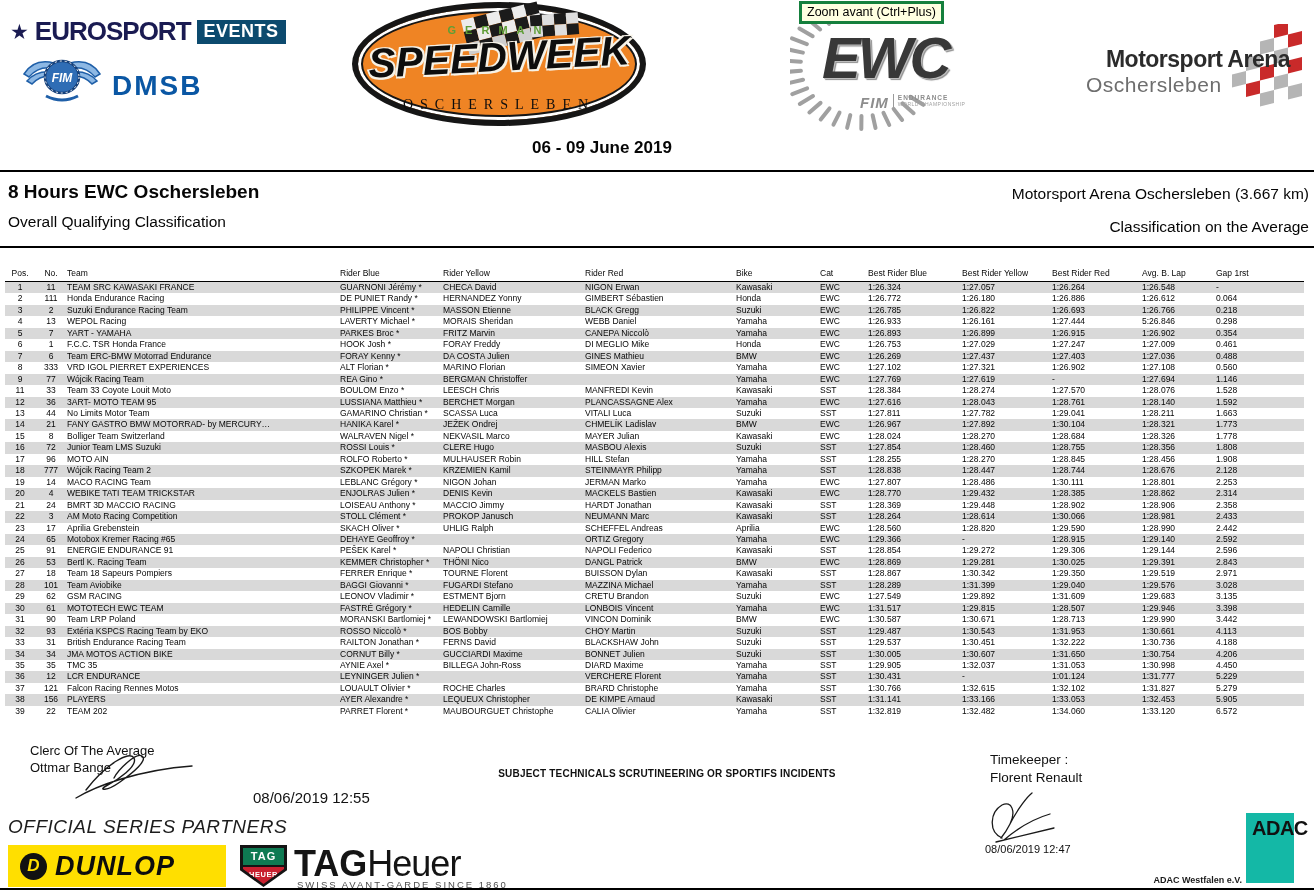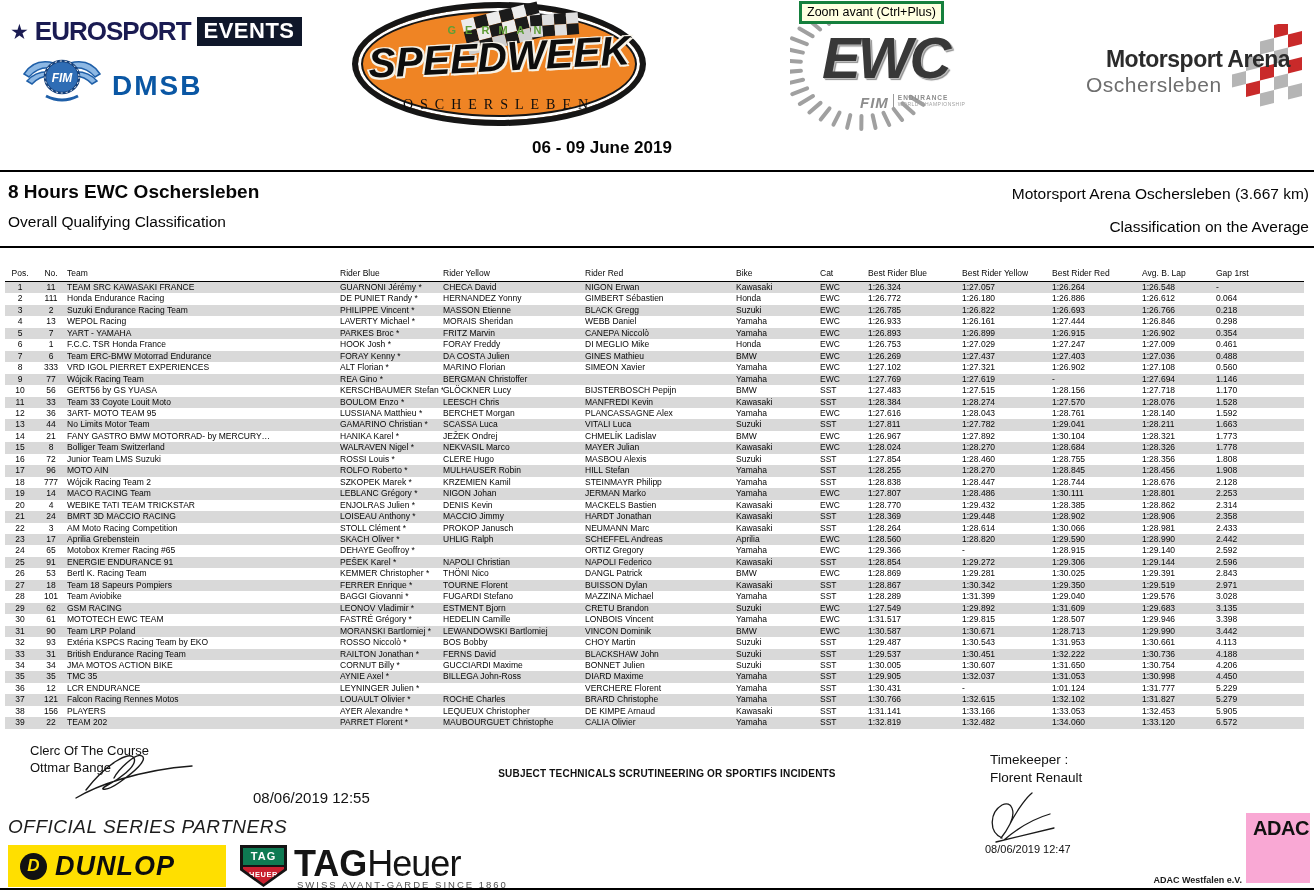--- a/index.html
+++ b/index.html
@@ -10,21 +10,21 @@
   .abs{position:absolute;}
   
   .tooltip{
     left:799px;top:1px;background:#ffffe1;border:3px solid #15803d;
     padding:1px 5px 2px 5px;font-size:12.5px;color:#000;white-space:nowrap;z-index:50;
   }
   
   .eurosport{left:10px;top:16px;display:flex;align-items:center;gap:6px;}
   .eurosport .star{color:#1a1b52;font-size:21px;line-height:1;}
   .eurosport .word{color:#1a1b52;font-weight:bold;font-size:26px;letter-spacing:-1px;text-align:center;}
-  .eurosport .events{background:#0f172a;color:#fff;font-weight:bold;font-size:22px;padding:1px 7px 2px 7px;letter-spacing:0.5px;}
+  .eurosport .events{background:#0c4a6e;color:#fff;font-weight:bold;font-size:18px;padding:1px 7px 2px 7px;letter-spacing:0.5px;}
   .fim-logo{left:20px;top:50px;}
   .dmsb{left:112px;top:70px;color:#0a57a4;font-weight:bold;font-size:28px;letter-spacing:2px;}
   
   .speedweek{left:352px;top:2px;width:294px;height:124px;}
   .sw-ellipse{position:absolute;inset:0;border-radius:50%;background:#ef8424;
     border:6px solid #161616;box-shadow:inset 0 0 0 3px #ffffff, inset 0 0 0 5px #161616;}
   .sw-flags{position:absolute;left:96px;top:-2px;z-index:2;}
   .sw-german{position:absolute;left:0;right:0;top:22px;text-align:center;z-index:3;
     color:#5f9e37;font-weight:bold;font-size:11px;letter-spacing:9px;}
   .sw-name{position:absolute;left:0;right:0;top:32px;text-align:center;z-index:3;
@@ -81,21 +81,21 @@
   
   .tag-shield{left:240px;top:845px;width:47px;height:42px;background:#141414;
     clip-path:polygon(0 0,100% 0,100% 60%,50% 100%,0 60%);padding:3px;box-sizing:border-box;}
   .tag-shield-in{width:100%;height:100%;clip-path:polygon(0 0,100% 0,100% 58%,50% 100%,0 58%);}
   .tag-top{background:#0e7a52;color:#fff;font-weight:bold;font-size:11px;text-align:center;height:17px;line-height:17px;letter-spacing:1px;border-bottom:2px solid #141414;}
   .tag-bottom{background:#c8202f;color:#fff;font-weight:bold;font-size:7.5px;text-align:center;height:17px;line-height:15px;letter-spacing:0.5px;}
   .tag-word{left:294px;top:843px;font-size:36px;color:#141414;letter-spacing:-1px;}
   .tag-word b{letter-spacing:0;}
   .tag-tagline{left:297px;top:879px;font-size:9.5px;color:#4e4e4e;letter-spacing:2px;}
   
-  .adac{left:1246px;top:813px;width:64px;height:70px;background:#f9a8d4;text-align:center;}
+  .adac{left:1246px;top:813px;width:48px;height:70px;background:#14b8a6;text-align:center;}
   .adac-word{padding:4px 0 0 6px;font-weight:bold;font-size:20px;letter-spacing:-0.5px;color:#111;}
   .adac-org{left:1120px;top:875px;width:122px;text-align:right;font-size:9px;font-weight:bold;color:#1a1a1a;}
   .bottom-rule{left:0;top:888px;width:1314px;height:2px;background:#000;}
 </style>
 </head>
 <body>
 
 <div class="abs tooltip">Zoom avant (Ctrl+Plus)</div>
 
 <div class="abs eurosport">
@@ -313,21 +313,21 @@
         <td class="c1">13</td>
         <td class="c2">WEPOL Racing</td>
         <td class="c3">LAVERTY Michael *</td>
         <td class="c4">MORAIS Sheridan</td>
         <td class="c5">WEBB Daniel</td>
         <td class="c6">Yamaha</td>
         <td class="c7">EWC</td>
         <td class="c8">1:26.933</td>
         <td class="c9">1:26.161</td>
         <td class="c10">1:27.444</td>
-        <td class="c11">1:26.846</td>
+        <td class="c11">5:26.846</td>
         <td class="c12">0.298</td>
       </tr>
       <tr>
         <td class="c0">5</td>
         <td class="c1">7</td>
         <td class="c2">YART - YAMAHA</td>
         <td class="c3">PARKES Broc *</td>
         <td class="c4">FRITZ Marvin</td>
         <td class="c5">CANEPA Niccolò</td>
         <td class="c6">Yamaha</td>
@@ -392,35 +392,20 @@
         <td class="c5"></td>
         <td class="c6">Yamaha</td>
         <td class="c7">EWC</td>
         <td class="c8">1:27.769</td>
         <td class="c9">1:27.619</td>
         <td class="c10">-</td>
         <td class="c11">1:27.694</td>
         <td class="c12">1.146</td>
       </tr>
       <tr>
-        <td class="c0">10</td>
-        <td class="c1">56</td>
-        <td class="c2">GERT56 by GS YUASA</td>
-        <td class="c3">KERSCHBAUMER Stefan *</td>
-        <td class="c4">GLÖCKNER Lucy</td>
-        <td class="c5">BIJSTERBOSCH Pepijn</td>
-        <td class="c6">BMW</td>
-        <td class="c7">SST</td>
-        <td class="c8">1:27.483</td>
-        <td class="c9">1:27.515</td>
-        <td class="c10">1:28.156</td>
-        <td class="c11">1:27.718</td>
-        <td class="c12">1.170</td>
-      </tr>
-      <tr>
         <td class="c0">11</td>
         <td class="c1">33</td>
         <td class="c2">Team 33 Coyote Louit Moto</td>
         <td class="c3">BOULOM Enzo *</td>
         <td class="c4">LEESCH Chris</td>
         <td class="c5">MANFREDI Kevin</td>
         <td class="c6">Kawasaki</td>
         <td class="c7">SST</td>
         <td class="c8">1:28.384</td>
         <td class="c9">1:28.274</td>
@@ -845,21 +830,21 @@
         <td class="c8">1:32.819</td>
         <td class="c9">1:32.482</td>
         <td class="c10">1:34.060</td>
         <td class="c11">1:33.120</td>
         <td class="c12">6.572</td>
       </tr>
     </tbody>
 </table>
 
 <div class="abs clerc">
-  <div>Clerc Of The Course</div>
+  <div>Clerc Of The Average</div>
   <div>Ottmar Bange</div>
 </div>
 <svg class="abs sig1" width="130" height="58" viewBox="0 0 130 58">
   <path d="M14 44 C34 18 58 4 62 12 C66 20 46 34 34 40 C26 44 34 46 48 36 C62 26 76 14 70 10 C64 6 46 24 42 32 M4 52 C24 40 66 24 120 20" fill="none" stroke="#1a1a1a" stroke-width="1.4" stroke-linecap="round"></path>
 </svg>
 <div class="abs dt-left">08/06/2019 12:55</div>
 <div class="abs notice">SUBJECT TECHNICALS SCRUTINEERING OR SPORTIFS INCIDENTS</div>
 <div class="abs timekeeper">
   <div>Timekeeper :</div>
   <div>Florent Renault</div>

